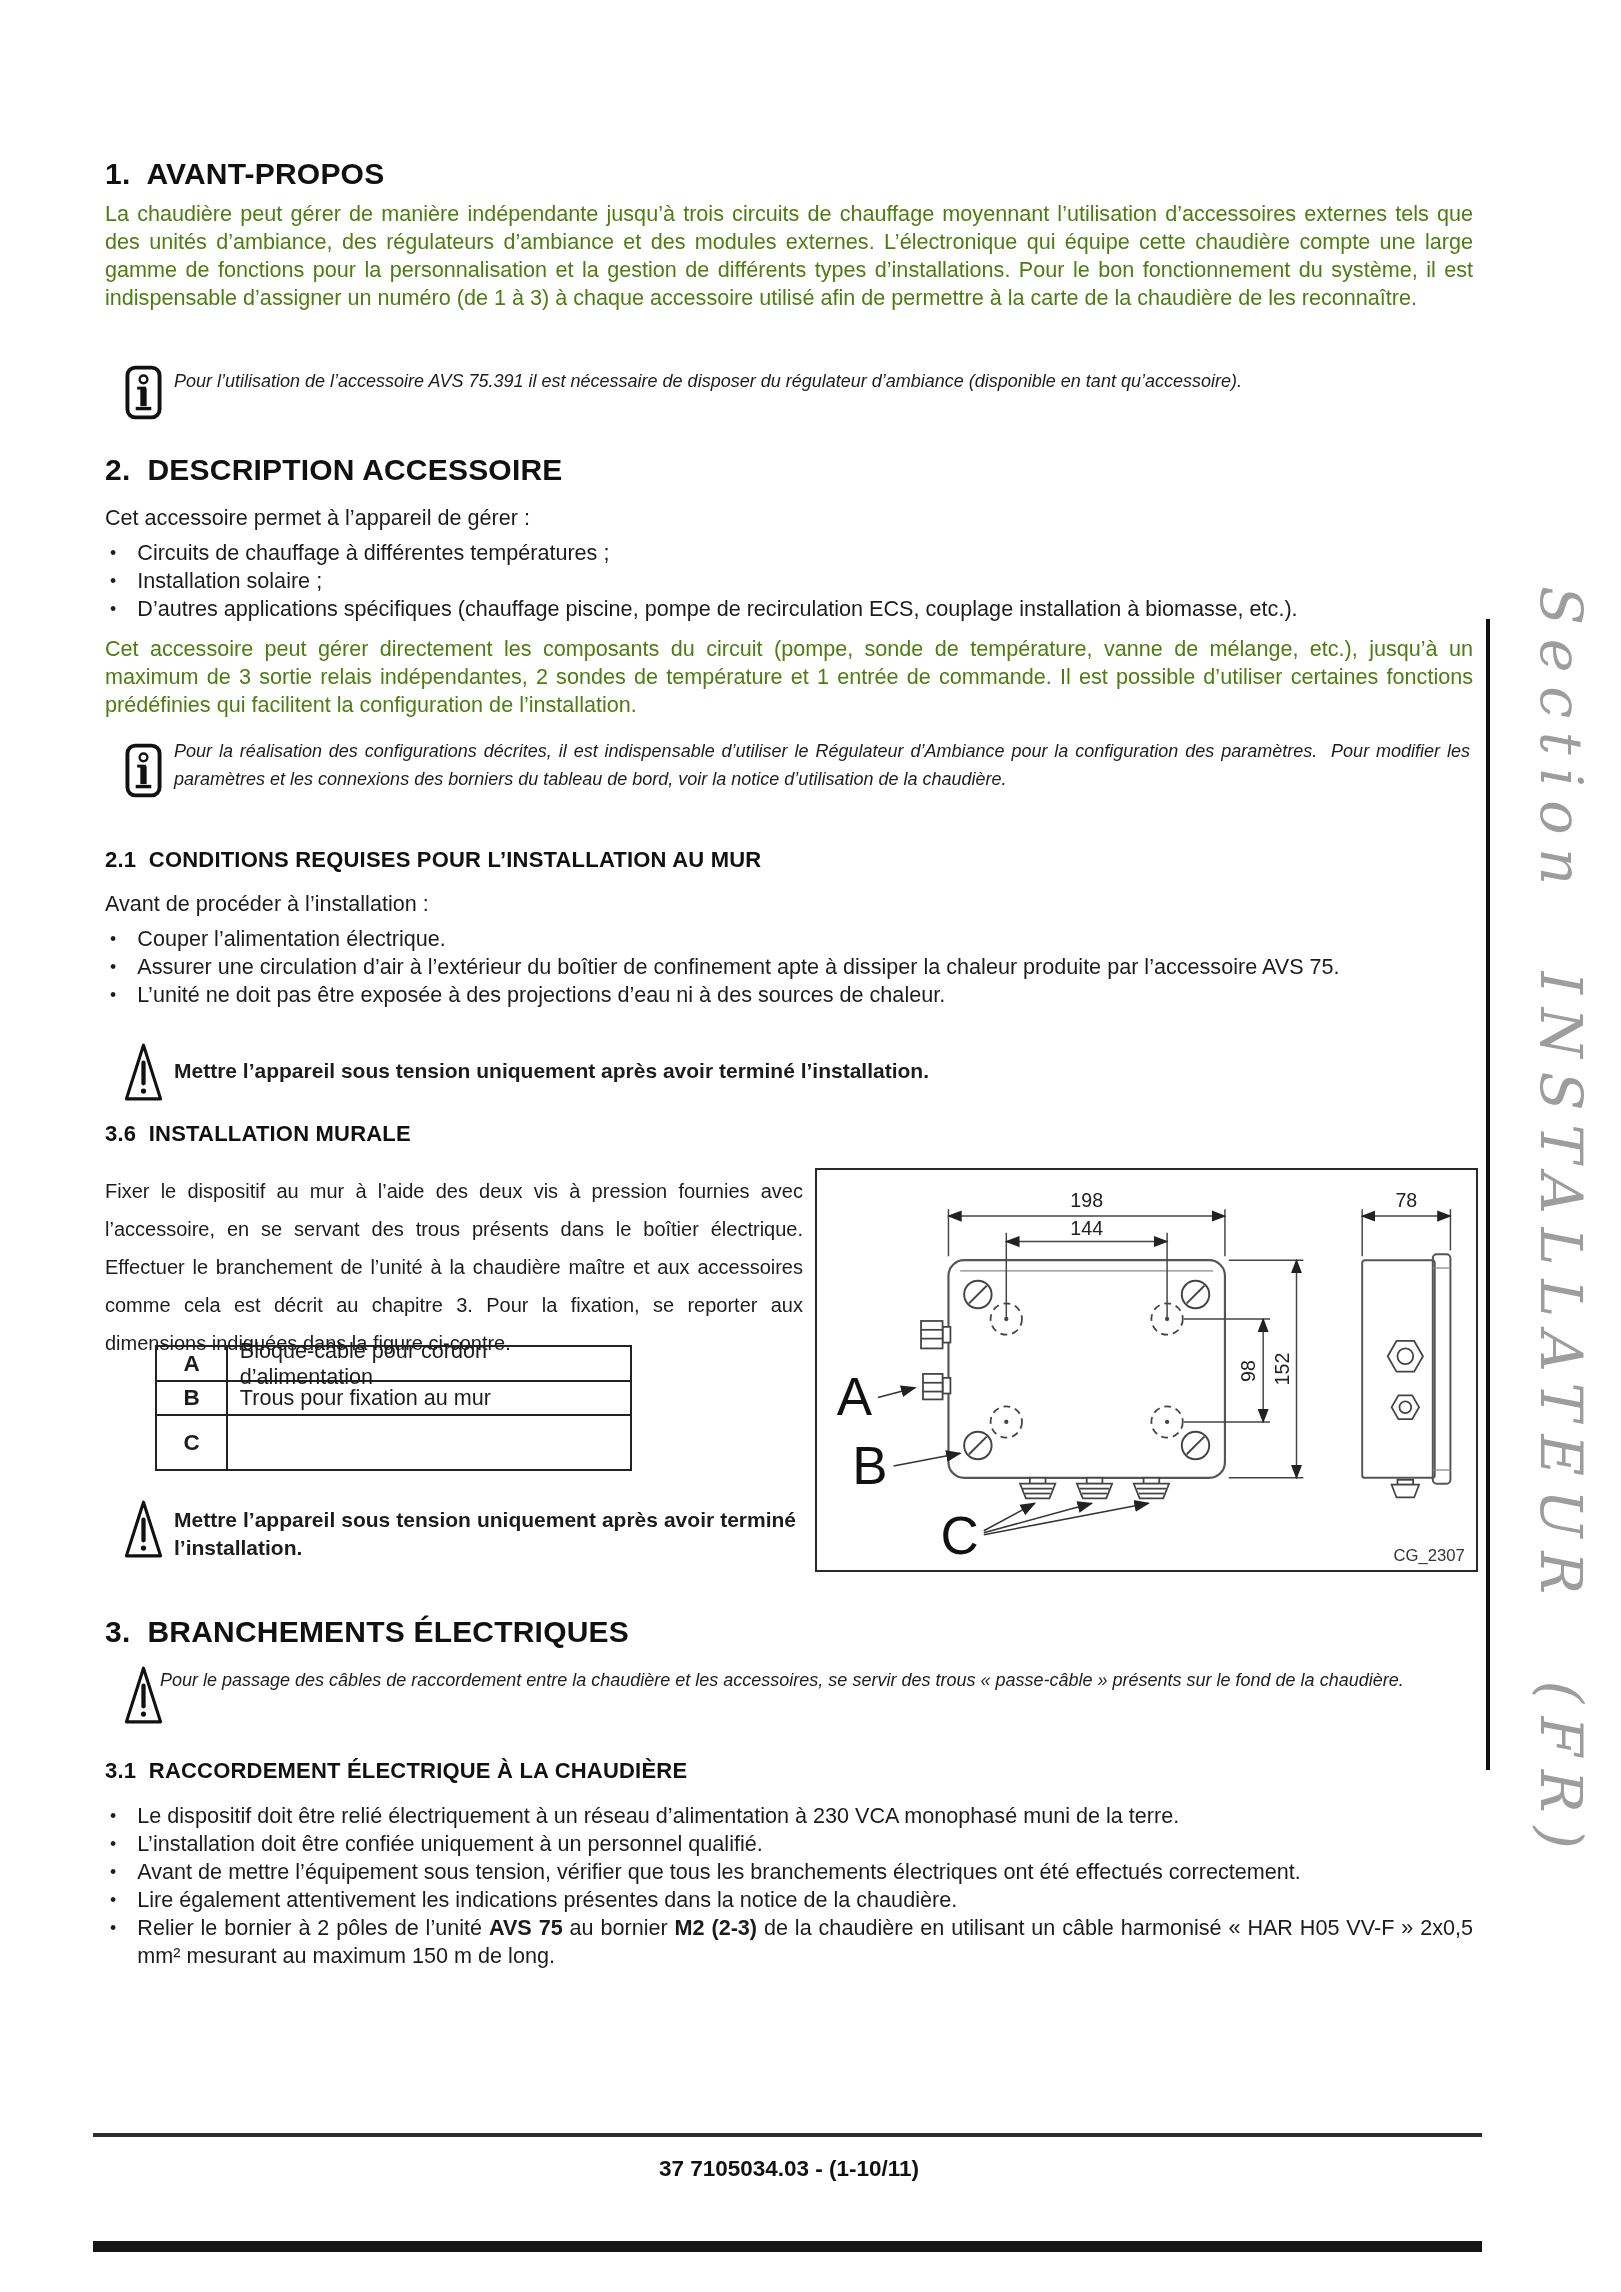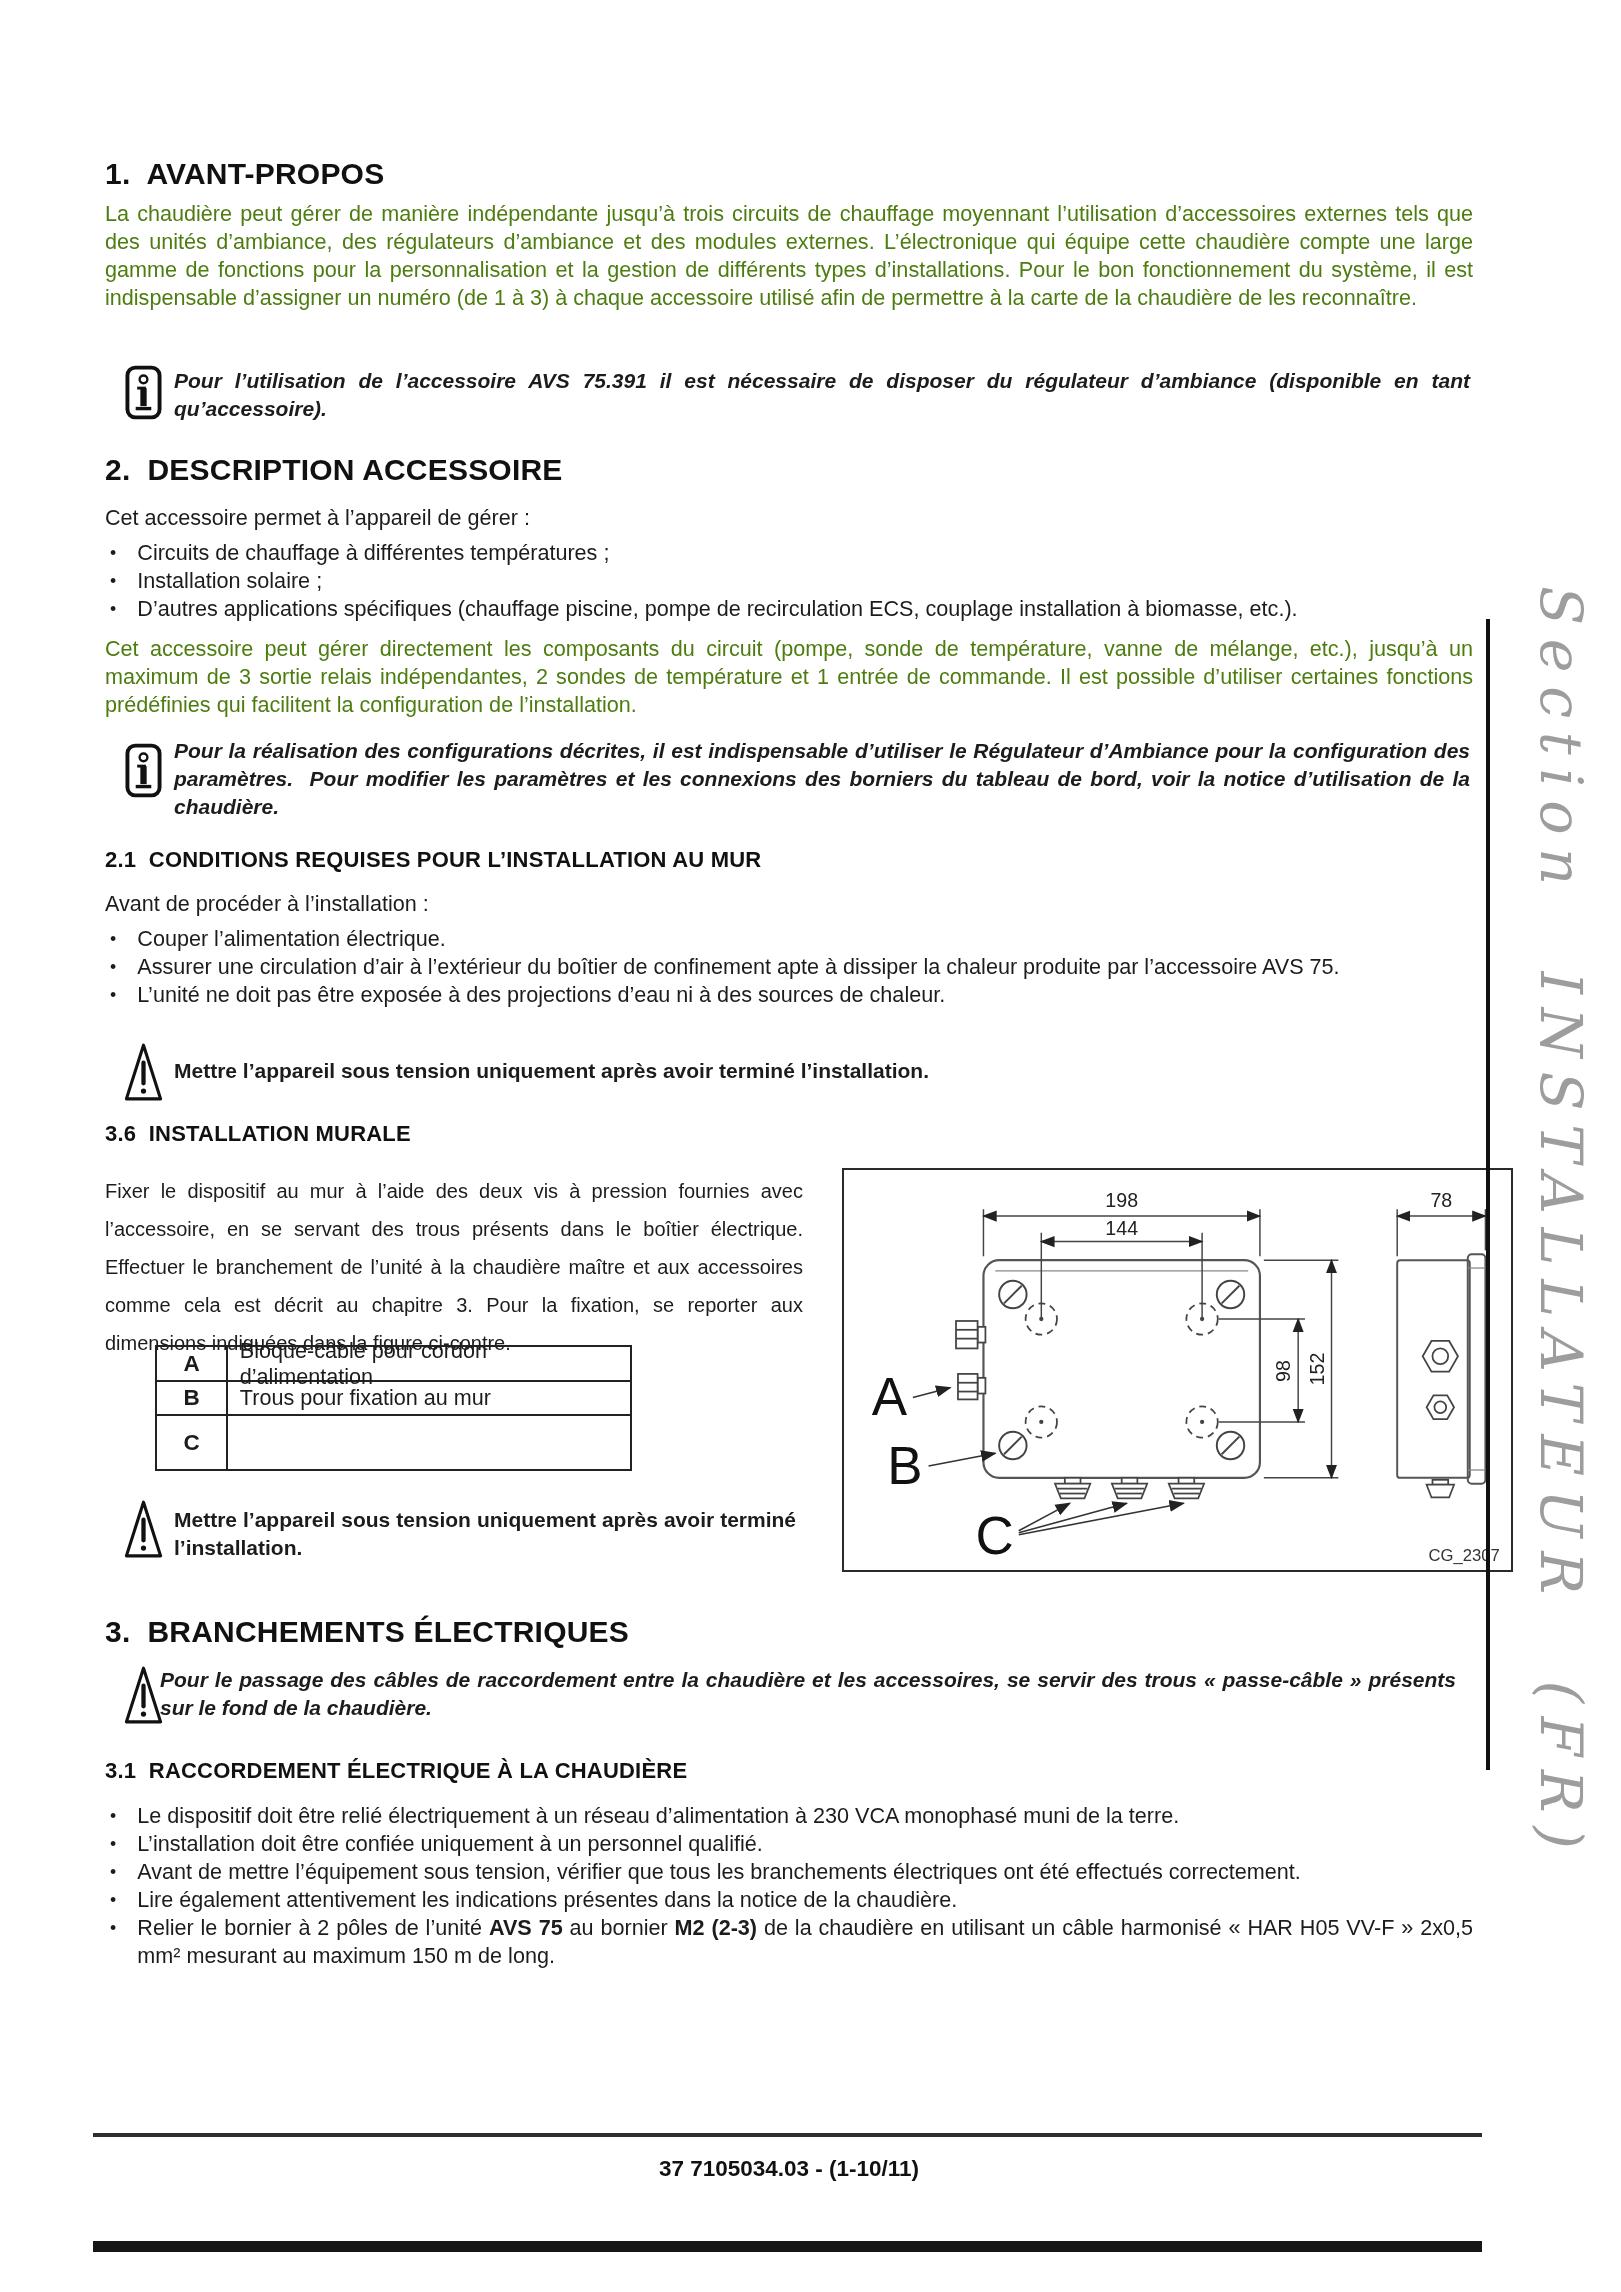--- a/index.html
+++ b/index.html
@@ -10,21 +10,21 @@
   }
   .abs{position:absolute;}
   .h1{font-size:30px;font-weight:700;white-space:pre-wrap;letter-spacing:0.2px;color:#111;}
   .h2{font-size:22px;font-weight:700;white-space:pre-wrap;letter-spacing:0.2px;color:#111;}
   .body-text{font-size:21.6px;line-height:28px;text-align:justify;color:#4d7c0f;}
   .intro{font-size:21.6px;line-height:28px;}
   .bullets{font-size:21.6px;line-height:28px;}
   .bullet-row{display:flex;align-items:flex-start;}
   .bullet-dot{width:27.4px;flex:0 0 27.4px;text-align:left;padding-left:4.9px;font-size:17.6px;line-height:28px;}
   .bullet-text{flex:1;text-align:justify;}
-  .note-text{font-size:21px;line-height:28px;font-weight:700;font-style:italic;text-align:justify;white-space:pre-wrap;}
+  .note-text{font-size:18px;line-height:28px;font-weight:400;font-style:italic;text-align:justify;white-space:pre-wrap;}
   .warn-text{font-size:21px;line-height:28px;font-weight:700;text-align:justify;}
   .col-text{font-size:20px;line-height:38px;text-align:justify;}
   .legend-table{border:2px solid #222;width:477px;box-sizing:border-box;font-size:21.6px;}
   .legend-row{display:flex;align-items:stretch;}
   .legend-row + .legend-row{border-top:2px solid #222;}
   .legend-key{flex:0 0 69px;border-right:2px solid #222;display:flex;align-items:center;justify-content:center;font-weight:700;font-size:22.5px;}
   .legend-val{flex:1;padding:2.9px 5.9px 2.9px 11.8px;display:flex;align-items:center;line-height:25.5px;}
   .figure-box{border:2px solid #2a2a2a;background:#fff;}
   .footer{font-size:22.5px;font-weight:700;text-align:center;color:#111;}
   .rule{background:#2e2e2e;}
@@ -132,21 +132,21 @@
 
 <div class="abs" style="left:123px;top:1498px;width:41px;height:63px;">
   <svg width="41" height="63" viewBox="0 0 42 64">
     <path d="M21 4 L38.5 59 L3.5 59 Z" fill="none" stroke="#111" stroke-width="3.2" stroke-linejoin="round"></path>
     <line x1="21" y1="22" x2="21" y2="43" stroke="#111" stroke-width="4.4" stroke-linecap="round"></line>
     <circle cx="21" cy="51" r="2.7" fill="#111"></circle>
   </svg>
 </div>
 <div class="abs warn-text" style="left:174px;top:1506px;width:622px;">Mettre l’appareil sous tension uniquement après avoir terminé l’installation.</div>
 
-<div class="abs figure-box" style="left:842px;top:1168px;width:659px;height:400px;padding-left:8px;">
+<div class="abs figure-box" style="left:815px;top:1168px;width:659px;height:400px;">
   <svg width="659" height="400" viewBox="0 0 672 408">
     <defs>
       <marker id="arr" viewBox="0 0 10 10" refX="9" refY="5" markerWidth="10" markerHeight="10" orient="auto-start-reverse">
         <path d="M0,1.2 L10,5 L0,8.8 z" fill="#222"></path>
       </marker>
     </defs>
 
     <g stroke="#555" fill="none">
       <rect x="134" y="92" width="282" height="222" rx="16" stroke-width="2.2"></rect>
       <line x1="146" y1="103" x2="404" y2="103" stroke-width="1.3" stroke="#888"></line>

